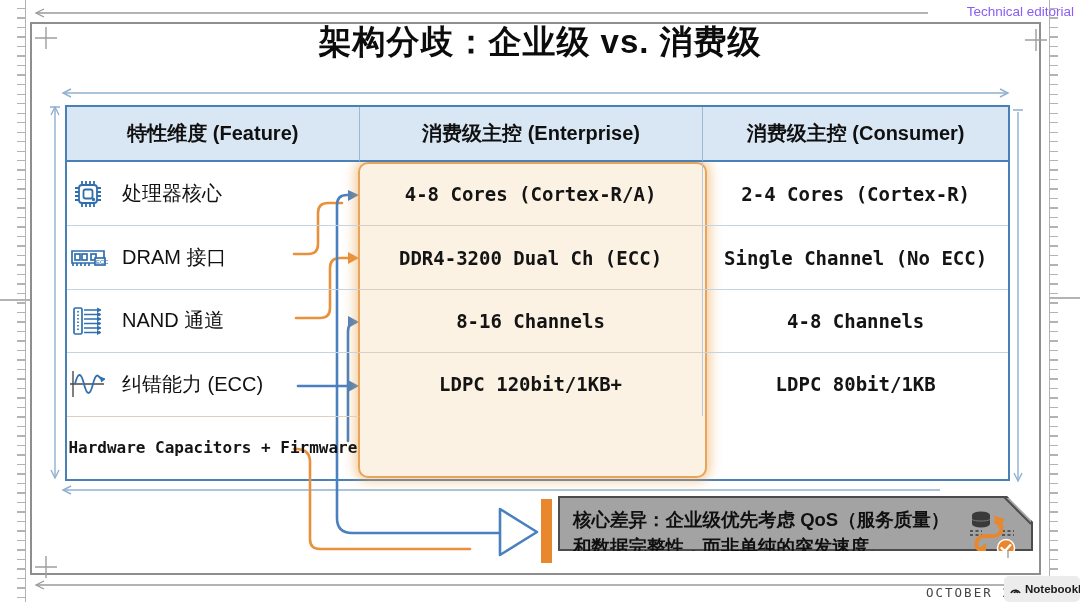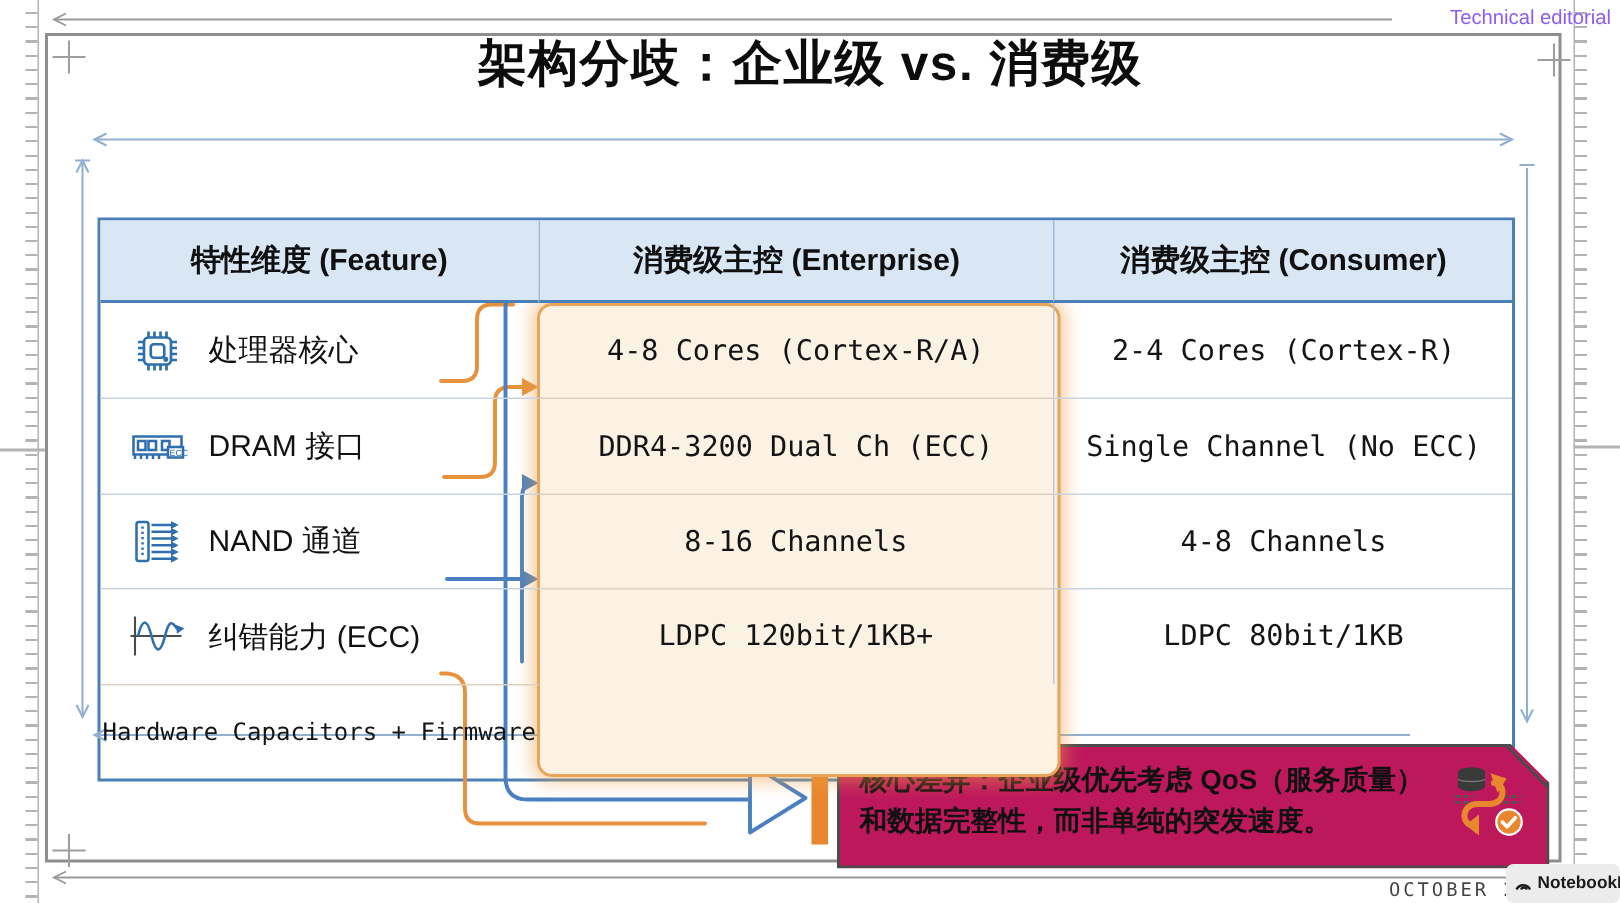--- a/index.html
+++ b/index.html
@@ -17,43 +17,43 @@
 
   .editorial-label{position:absolute;top:4px;right:6px;font-size:13.5px;color:#8b5cf6;}
 
   
   .page-title{position:absolute;top:20px;left:0;width:100%;text-align:center;
               font-size:33px;font-weight:900;color:#0c0c0c;letter-spacing:1px;}
 
   
   .cmp-table{position:absolute;left:65px;top:105px;width:945px;height:376px;box-sizing:border-box;
              border:2.5px solid #4a80b8;background:#fff;display:grid;
-             grid-template-columns:293fr 345fr 307fr;grid-template-rows:55px repeat(5,1fr);margin-top:40px;}
+             grid-template-columns:293fr 345fr 307fr;grid-template-rows:55px repeat(5,1fr);}
   .hl-box{position:absolute;left:291px;top:55px;width:349px;height:316px;box-sizing:border-box;
           border:2.5px solid #e9a45b;border-radius:10px;background:#fcf2e4;
           box-shadow:0 0 12px 3px rgba(235,160,70,.55);z-index:1;}
   .cell{position:relative;z-index:2;display:flex;align-items:center;justify-content:center;box-sizing:border-box;}
   .th{background:#d9e7f5;border-bottom:2px solid #4a80b8;font-weight:700;font-size:20px;color:#101010;}
   .th.c2,.th.c3{border-left:1.5px solid #9fb9d4;}
-  .feat{justify-content:flex-start;padding-left:18px;gap:14px;font-size:20px;font-weight:500;color:#111;}
+  .feat{justify-content:flex-start;padding-left:1px;gap:14px;font-size:20px;font-weight:500;color:#111;}
   .feat .ic{display:flex;align-items:center;justify-content:center;width:40px;}
-  .val{font-family:"DejaVu Sans Mono",monospace;font-size:19px;color:#141414;white-space:nowrap;}
+  .val{font-family:"DejaVu Sans Mono",monospace;font-size:19px;color:#141414;white-space:nowrap;font-weight:bold;}
   .val.tight{font-size:16px;}
   .c3{border-left:1.5px solid #b9c9da;}
   .r2plus.c1,.r2plus.c3{border-top:1.5px solid #c6d4e2;}
   .r2plus.c2{border-top:1.5px solid #ddd0bf;}
 
   
   .overlay{position:absolute;left:0;top:0;pointer-events:none;}
 
   
   .callout{position:absolute;left:541px;top:496px;width:492px;height:71px;}
   .callout .bar{position:absolute;left:0;top:3px;width:11px;height:64px;background:#e8872e;}
-  .callout .box{position:absolute;left:17px;top:0;right:0;height:83px;box-sizing:border-box;
-                background:#be185d;border:2px solid #4c4c4c;
+  .callout .box{position:absolute;left:17px;top:0;right:0;height:55px;box-sizing:border-box;
+                background:#a3a3a3;border:2px solid #4c4c4c;
                 clip-path:polygon(0 0,calc(100% - 26px) 0,100% 26px,100% 100%,0 100%);
                 padding:9px 66px 9px 13px;font-weight:700;font-size:18.5px;line-height:1.45;color:#101010;}
   .callout .notch{position:absolute;right:-6px;top:11px;width:40px;height:2px;background:#4c4c4c;
                   transform:rotate(45deg);}
   .callout .cicon{position:absolute;right:12px;top:8px;}
 
   
   .footer-date{position:absolute;left:926px;top:585px;font-family:"DejaVu Sans Mono",monospace;
                font-size:12.5px;letter-spacing:2px;color:#444;}
   .brand-badge{position:absolute;left:1004px;top:576px;width:76px;height:26px;box-sizing:border-box;

